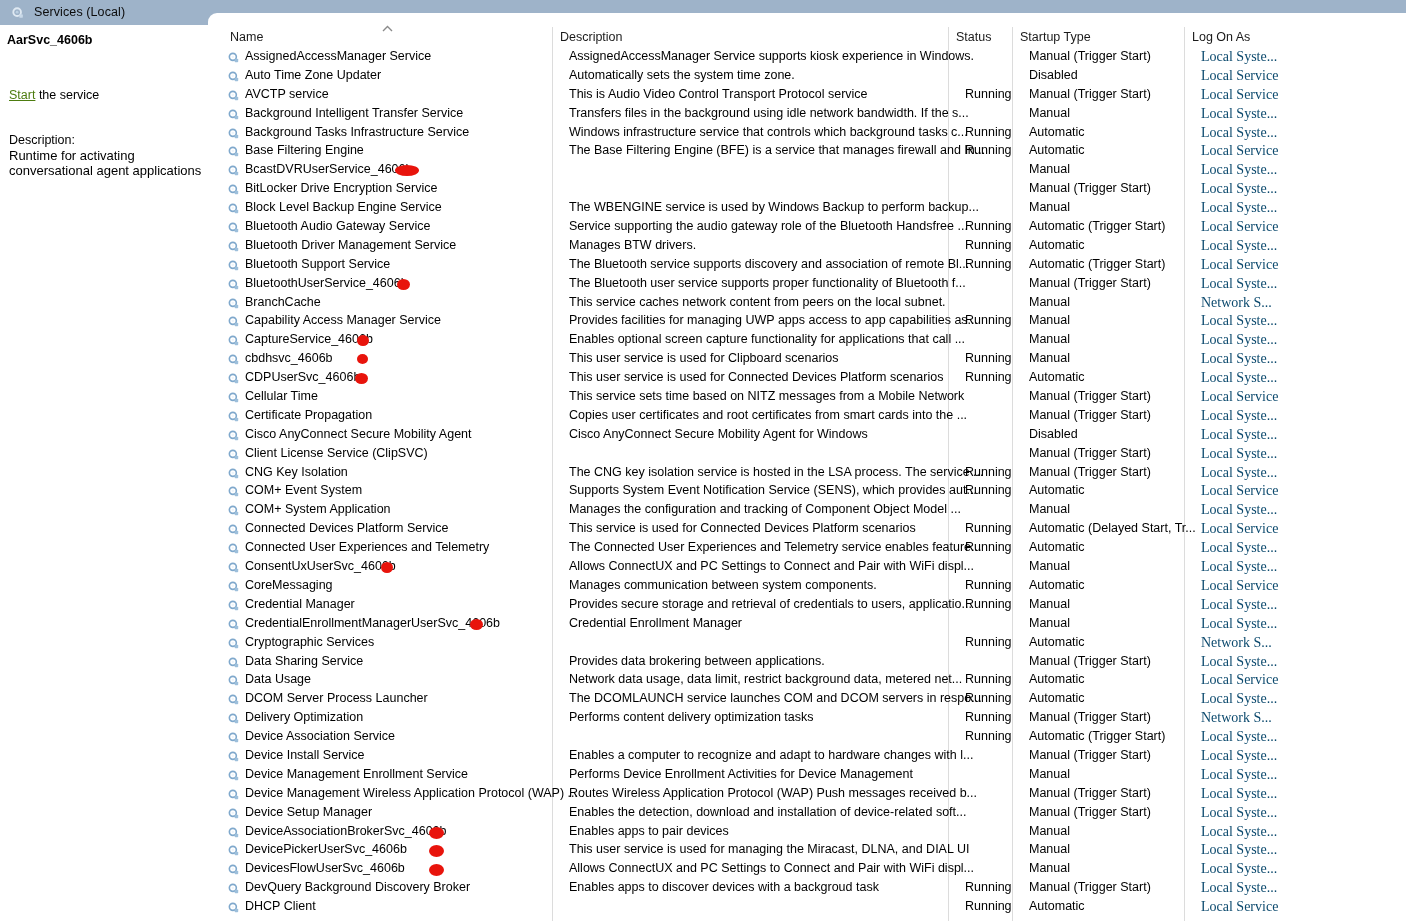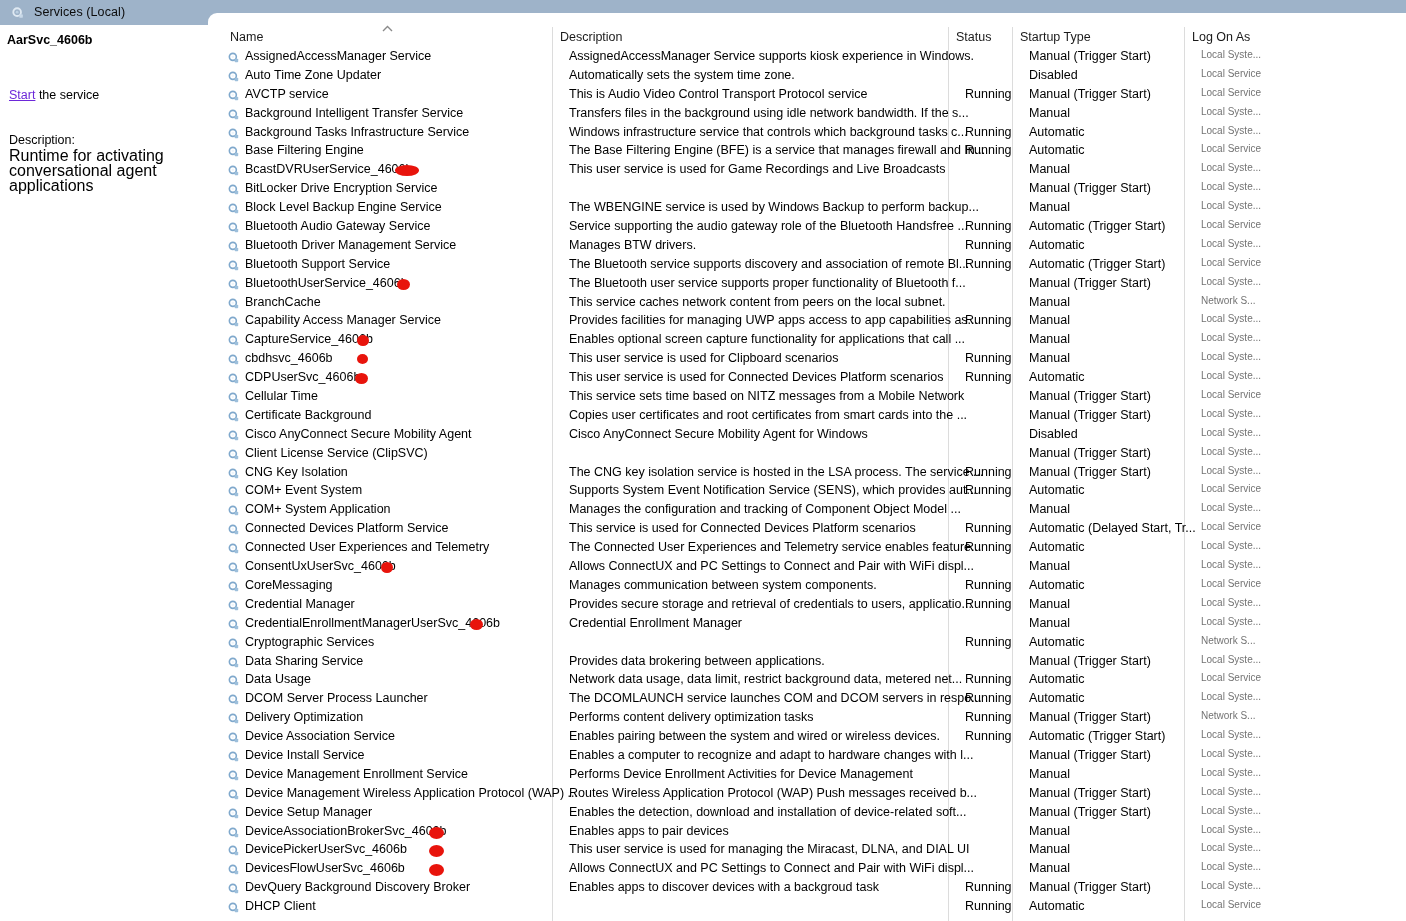--- a/index.html
+++ b/index.html
@@ -37,28 +37,28 @@
     padding-left:26px;
   }
   #svc-name{
     position:absolute;left:7px;top:8px;
     font-weight:bold;font-size:12.5px;color:#000;
   }
   #start-line{
     position:absolute;left:9px;top:63px;font-size:12.5px;color:#000;
   }
   #start-link{
-    color:#6d28d9;text-decoration:underline;cursor:pointer;
+    color:#4d7c0f;text-decoration:underline;cursor:pointer;
   }
   #desc-label{
     position:absolute;left:9px;top:108px;font-size:12.5px;color:#000;
   }
   #desc-body{
     position:absolute;left:9px;top:123px;width:196px;
-    font-size:16px;line-height:15px;color:#000;
+    font-size:13px;line-height:15px;color:#000;
   }
   
   #list-header{
     position:absolute;left:208px;top:27px;width:1198px;height:20px;
   }
   .col-head{
     position:absolute;top:3px;font-size:12.5px;color:#1a1a1a;white-space:nowrap;
   }
   .col-sep{
     position:absolute;top:25px;width:1px;height:20px;background:#dcdcdc;
@@ -73,21 +73,21 @@
   .row{
     position:relative;height:18.9px;width:1198px;
   }
   .gear{
     position:absolute;left:10px;top:3px;width:13px;height:13px;
   }
   .nm{ position:absolute;left:28px;top:1px;white-space:nowrap;font-size:12.5px;color:#000;}
   .c-desc{ position:absolute;left:352px;top:1px;white-space:nowrap;font-size:12.5px;color:#000;}
   .c-status{ position:absolute;left:748px;top:1px;white-space:nowrap;font-size:12.5px;color:#000;}
   .c-startup{ position:absolute;left:812px;top:1px;white-space:nowrap;font-size:12.5px;color:#000;}
-  .c-logon{ position:absolute;left:984px;top:1px;white-space:nowrap;font-size:10px;color:#737373;}
+  .c-logon{ position:absolute;left:984px;top:1px;white-space:nowrap;font-size:14px;color:#0c4a6e;font-family:Liberation Serif, serif;}
   .mark{
     position:absolute;top:4px;
     background:#e8140c;border-radius:50%;
   }
 </style>
 </head>
 <body>
 
 <div id="titlebar">
   <span id="svc-title-icon">
@@ -202,21 +202,20 @@
       <span class="c-startup">Automatic</span>
       <span class="c-logon">Local Service</span>
     </div>
     <div class="row">
       <span class="gear"><svg width="13" height="13" viewBox="0 0 16 16">
           <circle cx="7.2" cy="7.2" r="4.3" fill="none" stroke="#7fa8cc" stroke-width="2"></circle>
           <circle cx="7.2" cy="7.2" r="1.5" fill="#eef5fb"></circle>
           <rect x="9.4" y="9.4" width="4.4" height="4.4" rx="1" fill="#9dbfdb"></rect>
         </svg></span>
       <span class="nm">BcastDVRUserService_4606b</span>
-      <span class="c-desc">This user service is used for Game Recordings and Live Broadcasts</span>
       <span class="c-status"></span>
       <span class="c-startup">Manual</span>
       <span class="c-logon">Local Syste...</span>
       <span class="mark" style="left: 178px; width: 24px; height: 11px; background: rgb(232, 20, 12);"></span>
     </div>
     <div class="row">
       <span class="gear"><svg width="13" height="13" viewBox="0 0 16 16">
           <circle cx="7.2" cy="7.2" r="4.3" fill="none" stroke="#7fa8cc" stroke-width="2"></circle>
           <circle cx="7.2" cy="7.2" r="1.5" fill="#eef5fb"></circle>
           <rect x="9.4" y="9.4" width="4.4" height="4.4" rx="1" fill="#9dbfdb"></rect>
@@ -361,21 +360,21 @@
       <span class="c-status"></span>
       <span class="c-startup">Manual (Trigger Start)</span>
       <span class="c-logon">Local Service</span>
     </div>
     <div class="row">
       <span class="gear"><svg width="13" height="13" viewBox="0 0 16 16">
           <circle cx="7.2" cy="7.2" r="4.3" fill="none" stroke="#7fa8cc" stroke-width="2"></circle>
           <circle cx="7.2" cy="7.2" r="1.5" fill="#eef5fb"></circle>
           <rect x="9.4" y="9.4" width="4.4" height="4.4" rx="1" fill="#9dbfdb"></rect>
         </svg></span>
-      <span class="nm">Certificate Background</span>
+      <span class="nm">Certificate Propagation</span>
       <span class="c-desc">Copies user certificates and root certificates from smart cards into the ...</span>
       <span class="c-status"></span>
       <span class="c-startup">Manual (Trigger Start)</span>
       <span class="c-logon">Local Syste...</span>
     </div>
     <div class="row">
       <span class="gear"><svg width="13" height="13" viewBox="0 0 16 16">
           <circle cx="7.2" cy="7.2" r="4.3" fill="none" stroke="#7fa8cc" stroke-width="2"></circle>
           <circle cx="7.2" cy="7.2" r="1.5" fill="#eef5fb"></circle>
           <rect x="9.4" y="9.4" width="4.4" height="4.4" rx="1" fill="#9dbfdb"></rect>
@@ -566,21 +565,20 @@
       <span class="c-startup">Manual (Trigger Start)</span>
       <span class="c-logon">Network S...</span>
     </div>
     <div class="row">
       <span class="gear"><svg width="13" height="13" viewBox="0 0 16 16">
           <circle cx="7.2" cy="7.2" r="4.3" fill="none" stroke="#7fa8cc" stroke-width="2"></circle>
           <circle cx="7.2" cy="7.2" r="1.5" fill="#eef5fb"></circle>
           <rect x="9.4" y="9.4" width="4.4" height="4.4" rx="1" fill="#9dbfdb"></rect>
         </svg></span>
       <span class="nm">Device Association Service</span>
-      <span class="c-desc">Enables pairing between the system and wired or wireless devices.</span>
       <span class="c-status">Running</span>
       <span class="c-startup">Automatic (Trigger Start)</span>
       <span class="c-logon">Local Syste...</span>
     </div>
     <div class="row">
       <span class="gear"><svg width="13" height="13" viewBox="0 0 16 16">
           <circle cx="7.2" cy="7.2" r="4.3" fill="none" stroke="#7fa8cc" stroke-width="2"></circle>
           <circle cx="7.2" cy="7.2" r="1.5" fill="#eef5fb"></circle>
           <rect x="9.4" y="9.4" width="4.4" height="4.4" rx="1" fill="#9dbfdb"></rect>
         </svg></span>

